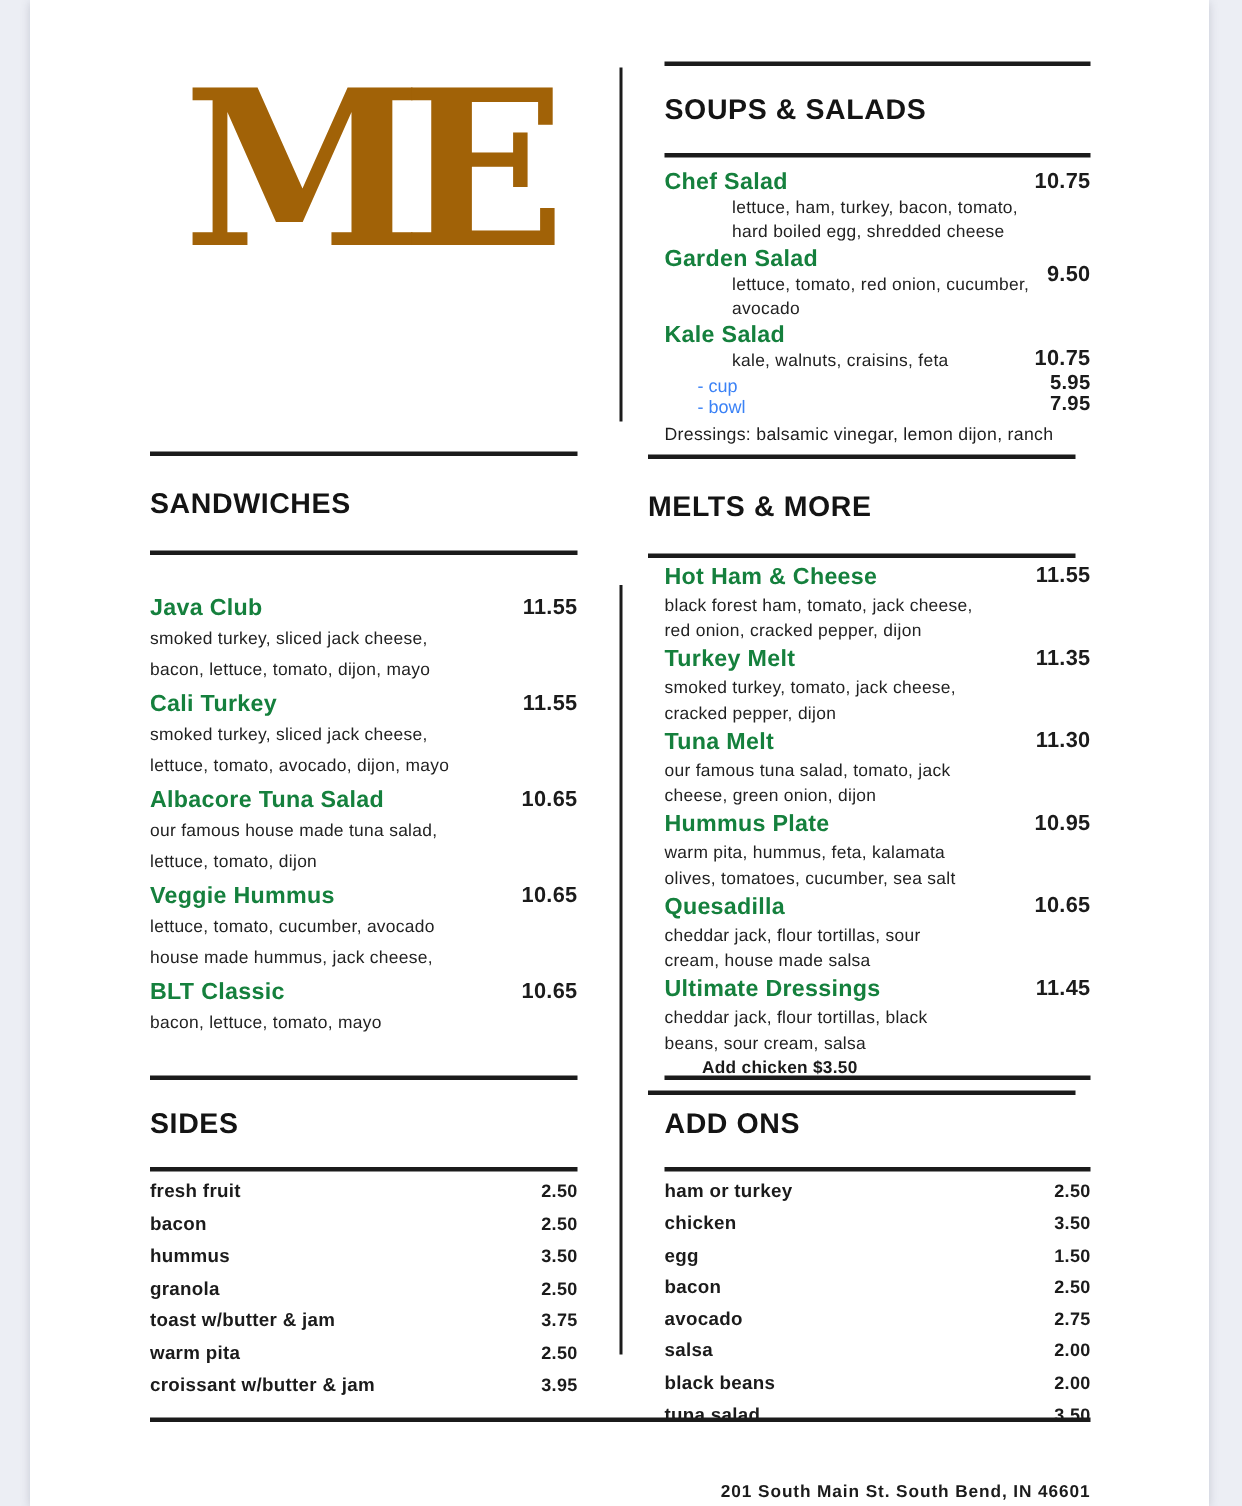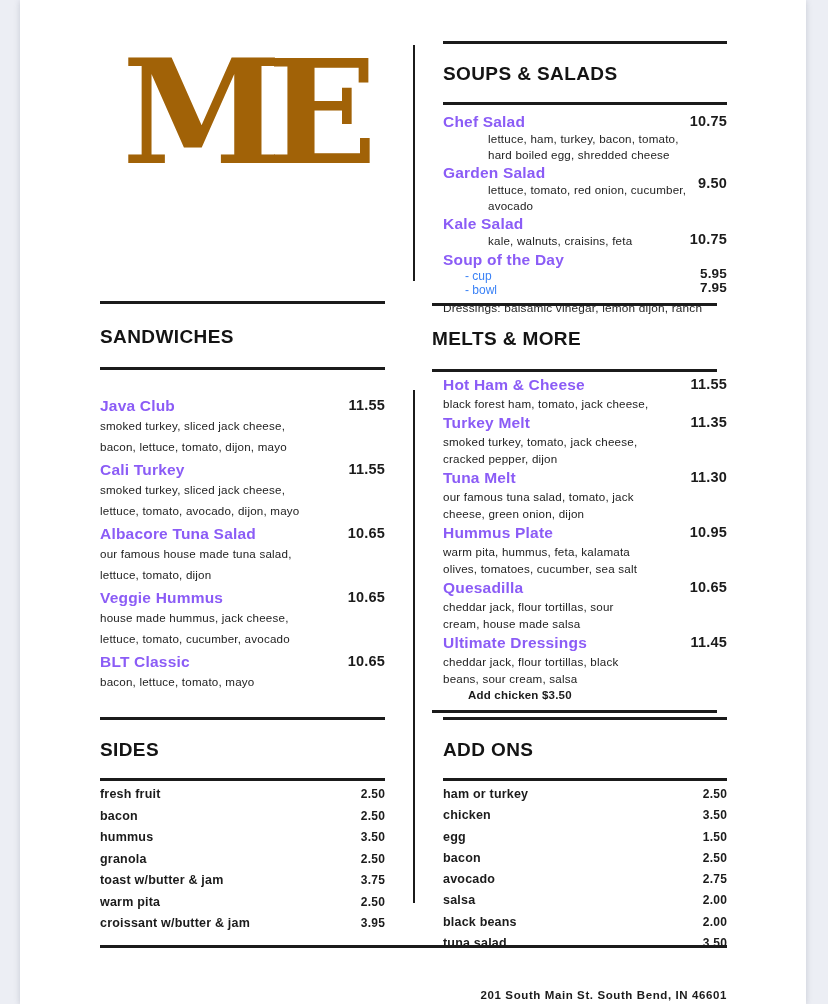--- a/index.html
+++ b/index.html
@@ -40,21 +40,21 @@
   }
   .soups h2      { margin:17px 0 16px; }
   .sandwiches h2 { margin:20px 0 18px; }
   .melts h2      { margin:20px 0 18px; }
   .sides h2, .addons h2 { margin:17px 0 16px; }
   
   .soups .items      { padding-top:7px; }
   .sandwiches .items { padding-top:26px; }
   .melts .items      { padding-top:3px; }
   .nrow { display:flex; justify-content:space-between; align-items:flex-start; line-height:19px; }
-  .nm { font-weight:700; font-size:15.5px; letter-spacing:.2px; color:#8b5cf6; }
+  .nm { font-weight:700; font-size:15.5px; letter-spacing:.2px; color:#15803d; }
   .pr { font-weight:700; font-size:14.5px; letter-spacing:.2px; }
   .pr.off1 { position:relative; top:11px; }
   .pr.off2 { position:relative; top:16px; }
   .pr.sm  { font-size:13.5px; position:relative; top:-2px; }
   .ds {
     font-size:11.6px; letter-spacing:.2px; color:#222; max-width:248px;
   }
   .soups .ds      { line-height:13.5px; margin:1px 0 2px;padding-left:45px; }
   .sandwiches .ds { line-height:15px;  margin:3px 0 6px; }
   .melts .ds      { line-height:15px;  margin:2px 0 2px; }
@@ -112,23 +112,20 @@
           <div class="ds">avocado</div>
         </div>
         <div class="item">
           <div class="nrow">
             <span class="nm">Kale Salad</span>
             <span class="pr off2">10.75</span>
           </div>
           <div class="ds">kale, walnuts, craisins, feta</div>
         </div>
         <div class="item">
-          <div class="nrow">
-            <span class="nm">Soup of the Day</span>
-          </div>
           <div class="opt">
             <span class="ol">- cup</span>
             <span class="pr sm">5.95</span>
           </div>
           <div class="opt">
             <span class="ol">- bowl</span>
             <span class="pr sm">7.95</span>
           </div>
         </div>
         <div class="sec-note">Dressings: balsamic vinegar, lemon dijon, ranch</div>
@@ -162,22 +159,22 @@
             <span class="pr">10.65</span>
           </div>
           <div class="ds">our famous house made tuna salad,</div>
           <div class="ds">lettuce, tomato, dijon</div>
         </div>
         <div class="item">
           <div class="nrow">
             <span class="nm">Veggie Hummus</span>
             <span class="pr">10.65</span>
           </div>
+          <div class="ds">lettuce, tomato, cucumber, avocado</div>
           <div class="ds">house made hummus, jack cheese,</div>
-          <div class="ds">lettuce, tomato, cucumber, avocado</div>
         </div>
         <div class="item">
           <div class="nrow">
             <span class="nm">BLT Classic</span>
             <span class="pr">10.65</span>
           </div>
           <div class="ds">bacon, lettuce, tomato, mayo</div>
         </div>
       </div>
     </section>
@@ -186,20 +183,21 @@
       <div class="rule"></div>
       <h2>MELTS &amp; MORE</h2>
       <div class="rule"></div>
       <div class="items">
         <div class="item">
           <div class="nrow">
             <span class="nm">Hot Ham &amp; Cheese</span>
             <span class="pr">11.55</span>
           </div>
           <div class="ds">black forest ham, tomato, jack cheese,</div>
+          <div class="ds">red onion, cracked pepper, dijon</div>
         </div>
         <div class="item">
           <div class="nrow">
             <span class="nm">Turkey Melt</span>
             <span class="pr">11.35</span>
           </div>
           <div class="ds">smoked turkey, tomato, jack cheese,</div>
           <div class="ds">cracked pepper, dijon</div>
         </div>
         <div class="item">

